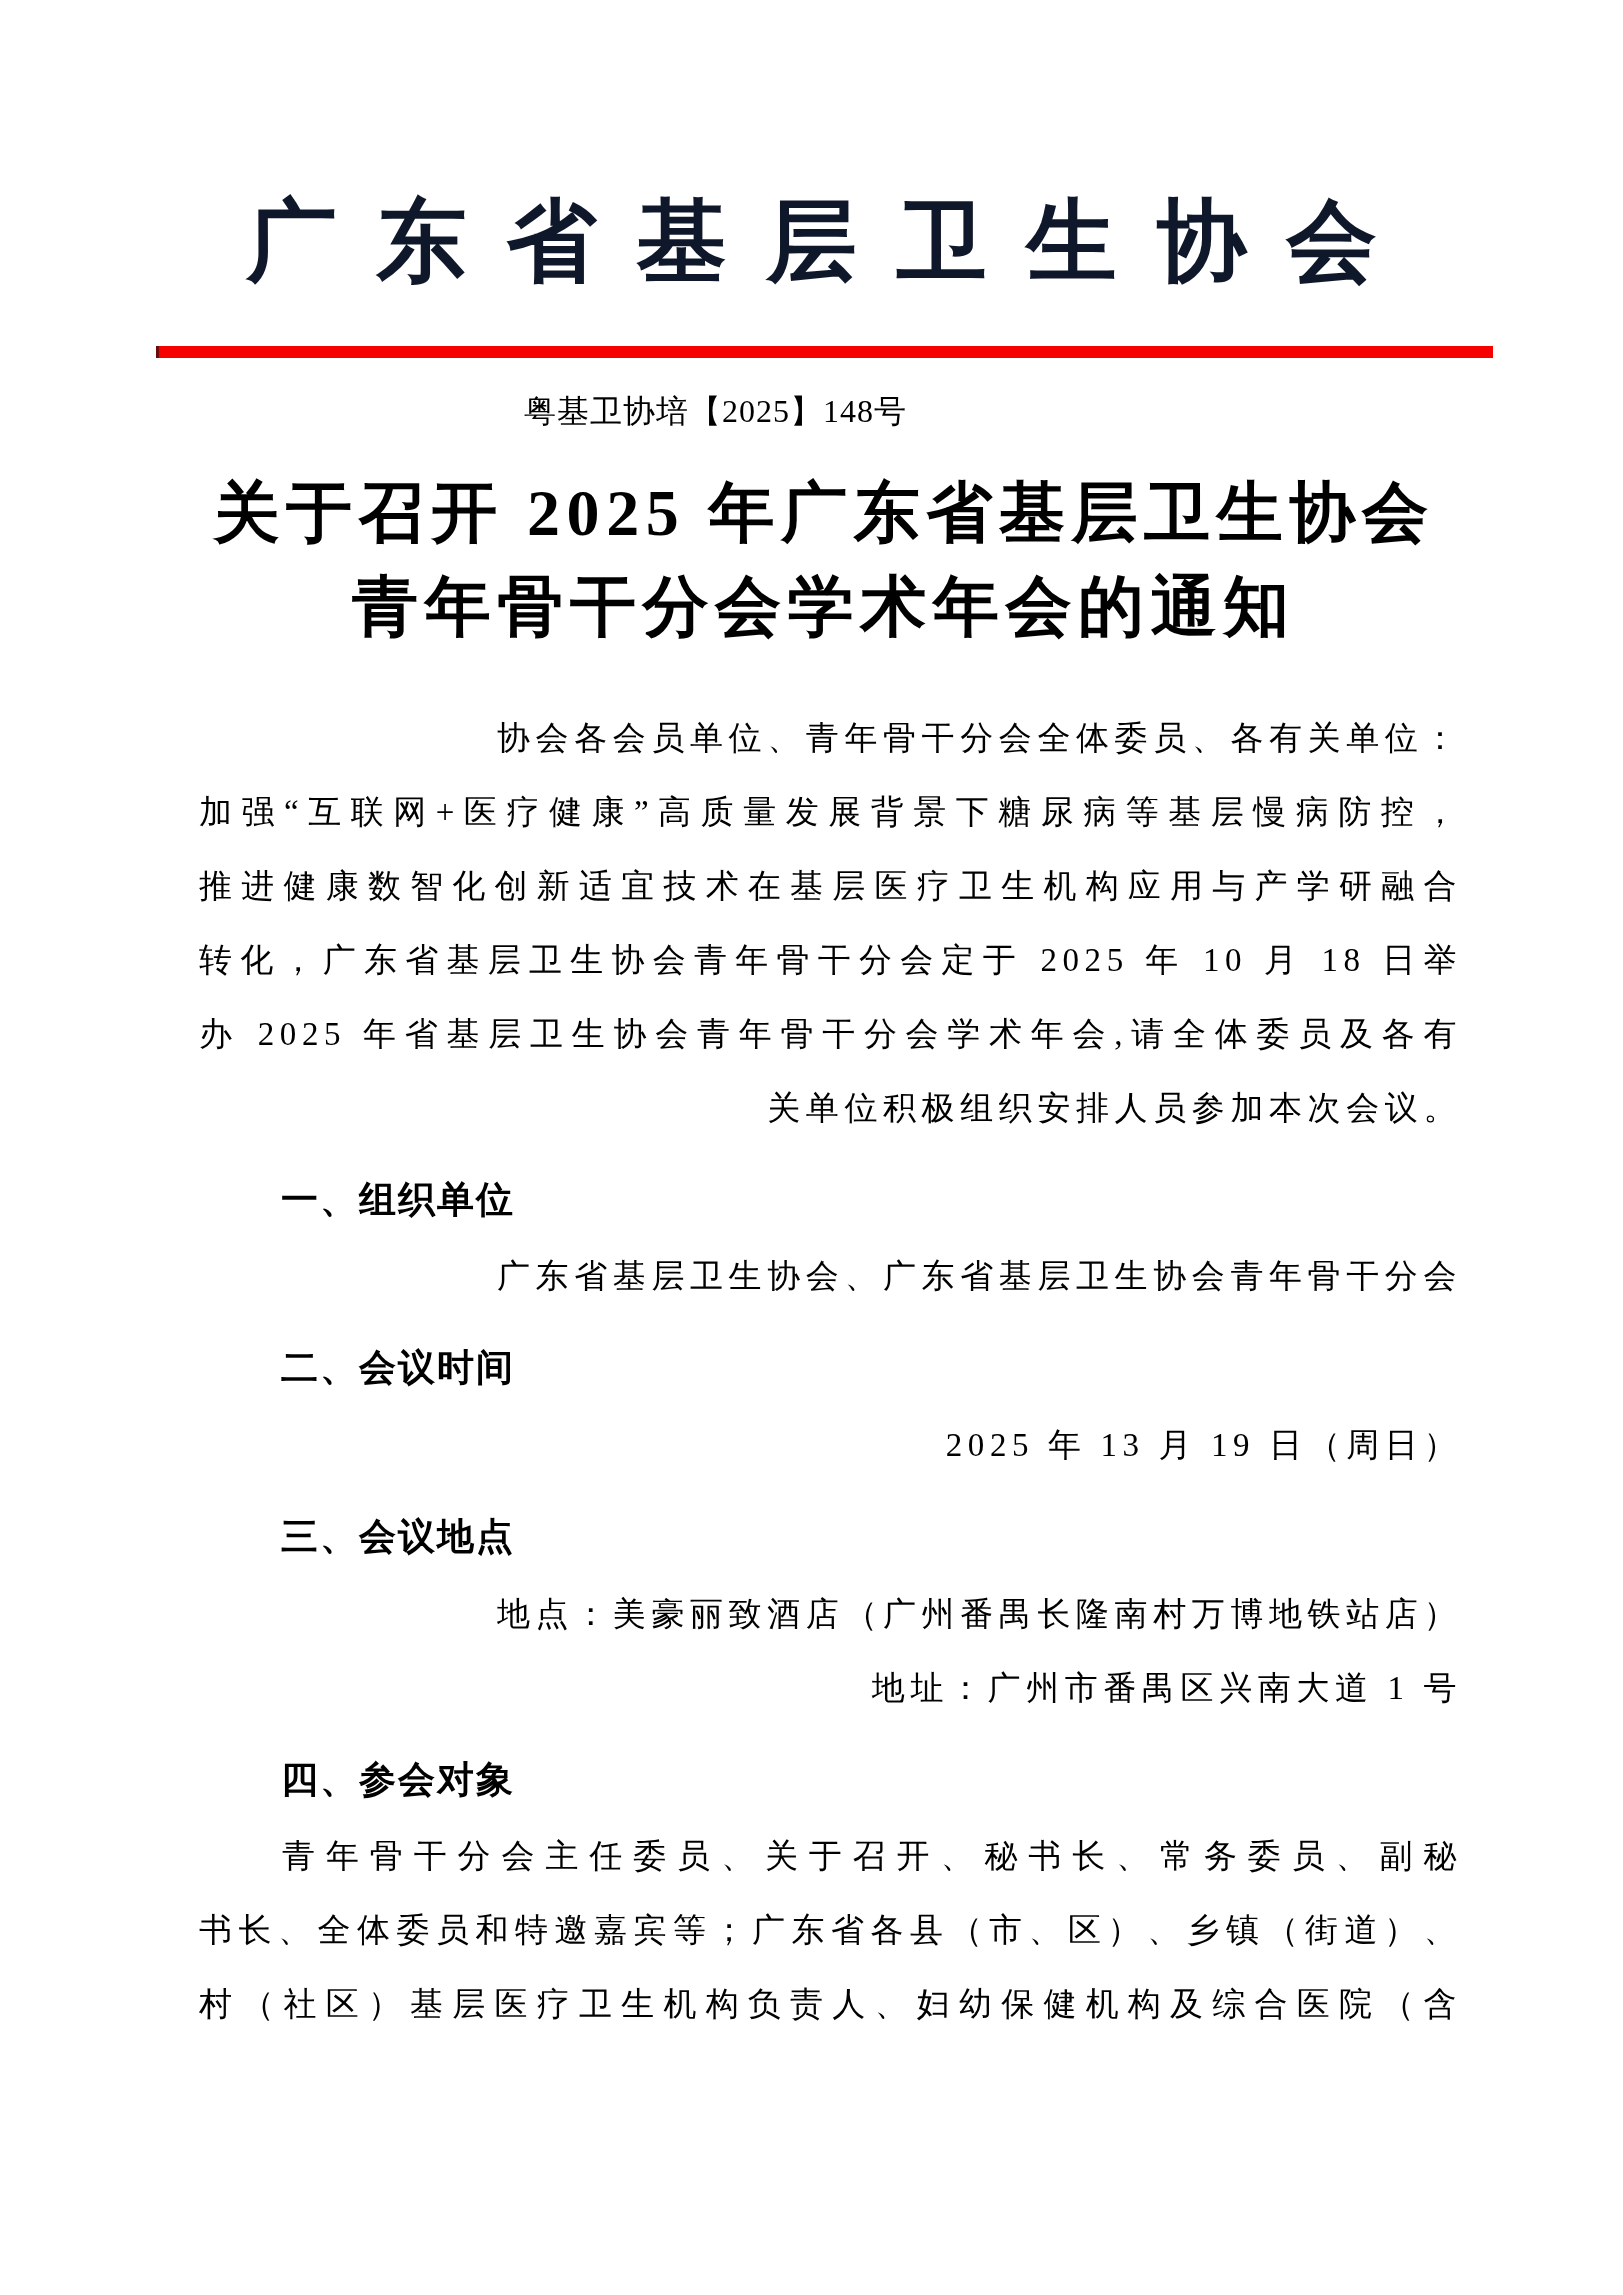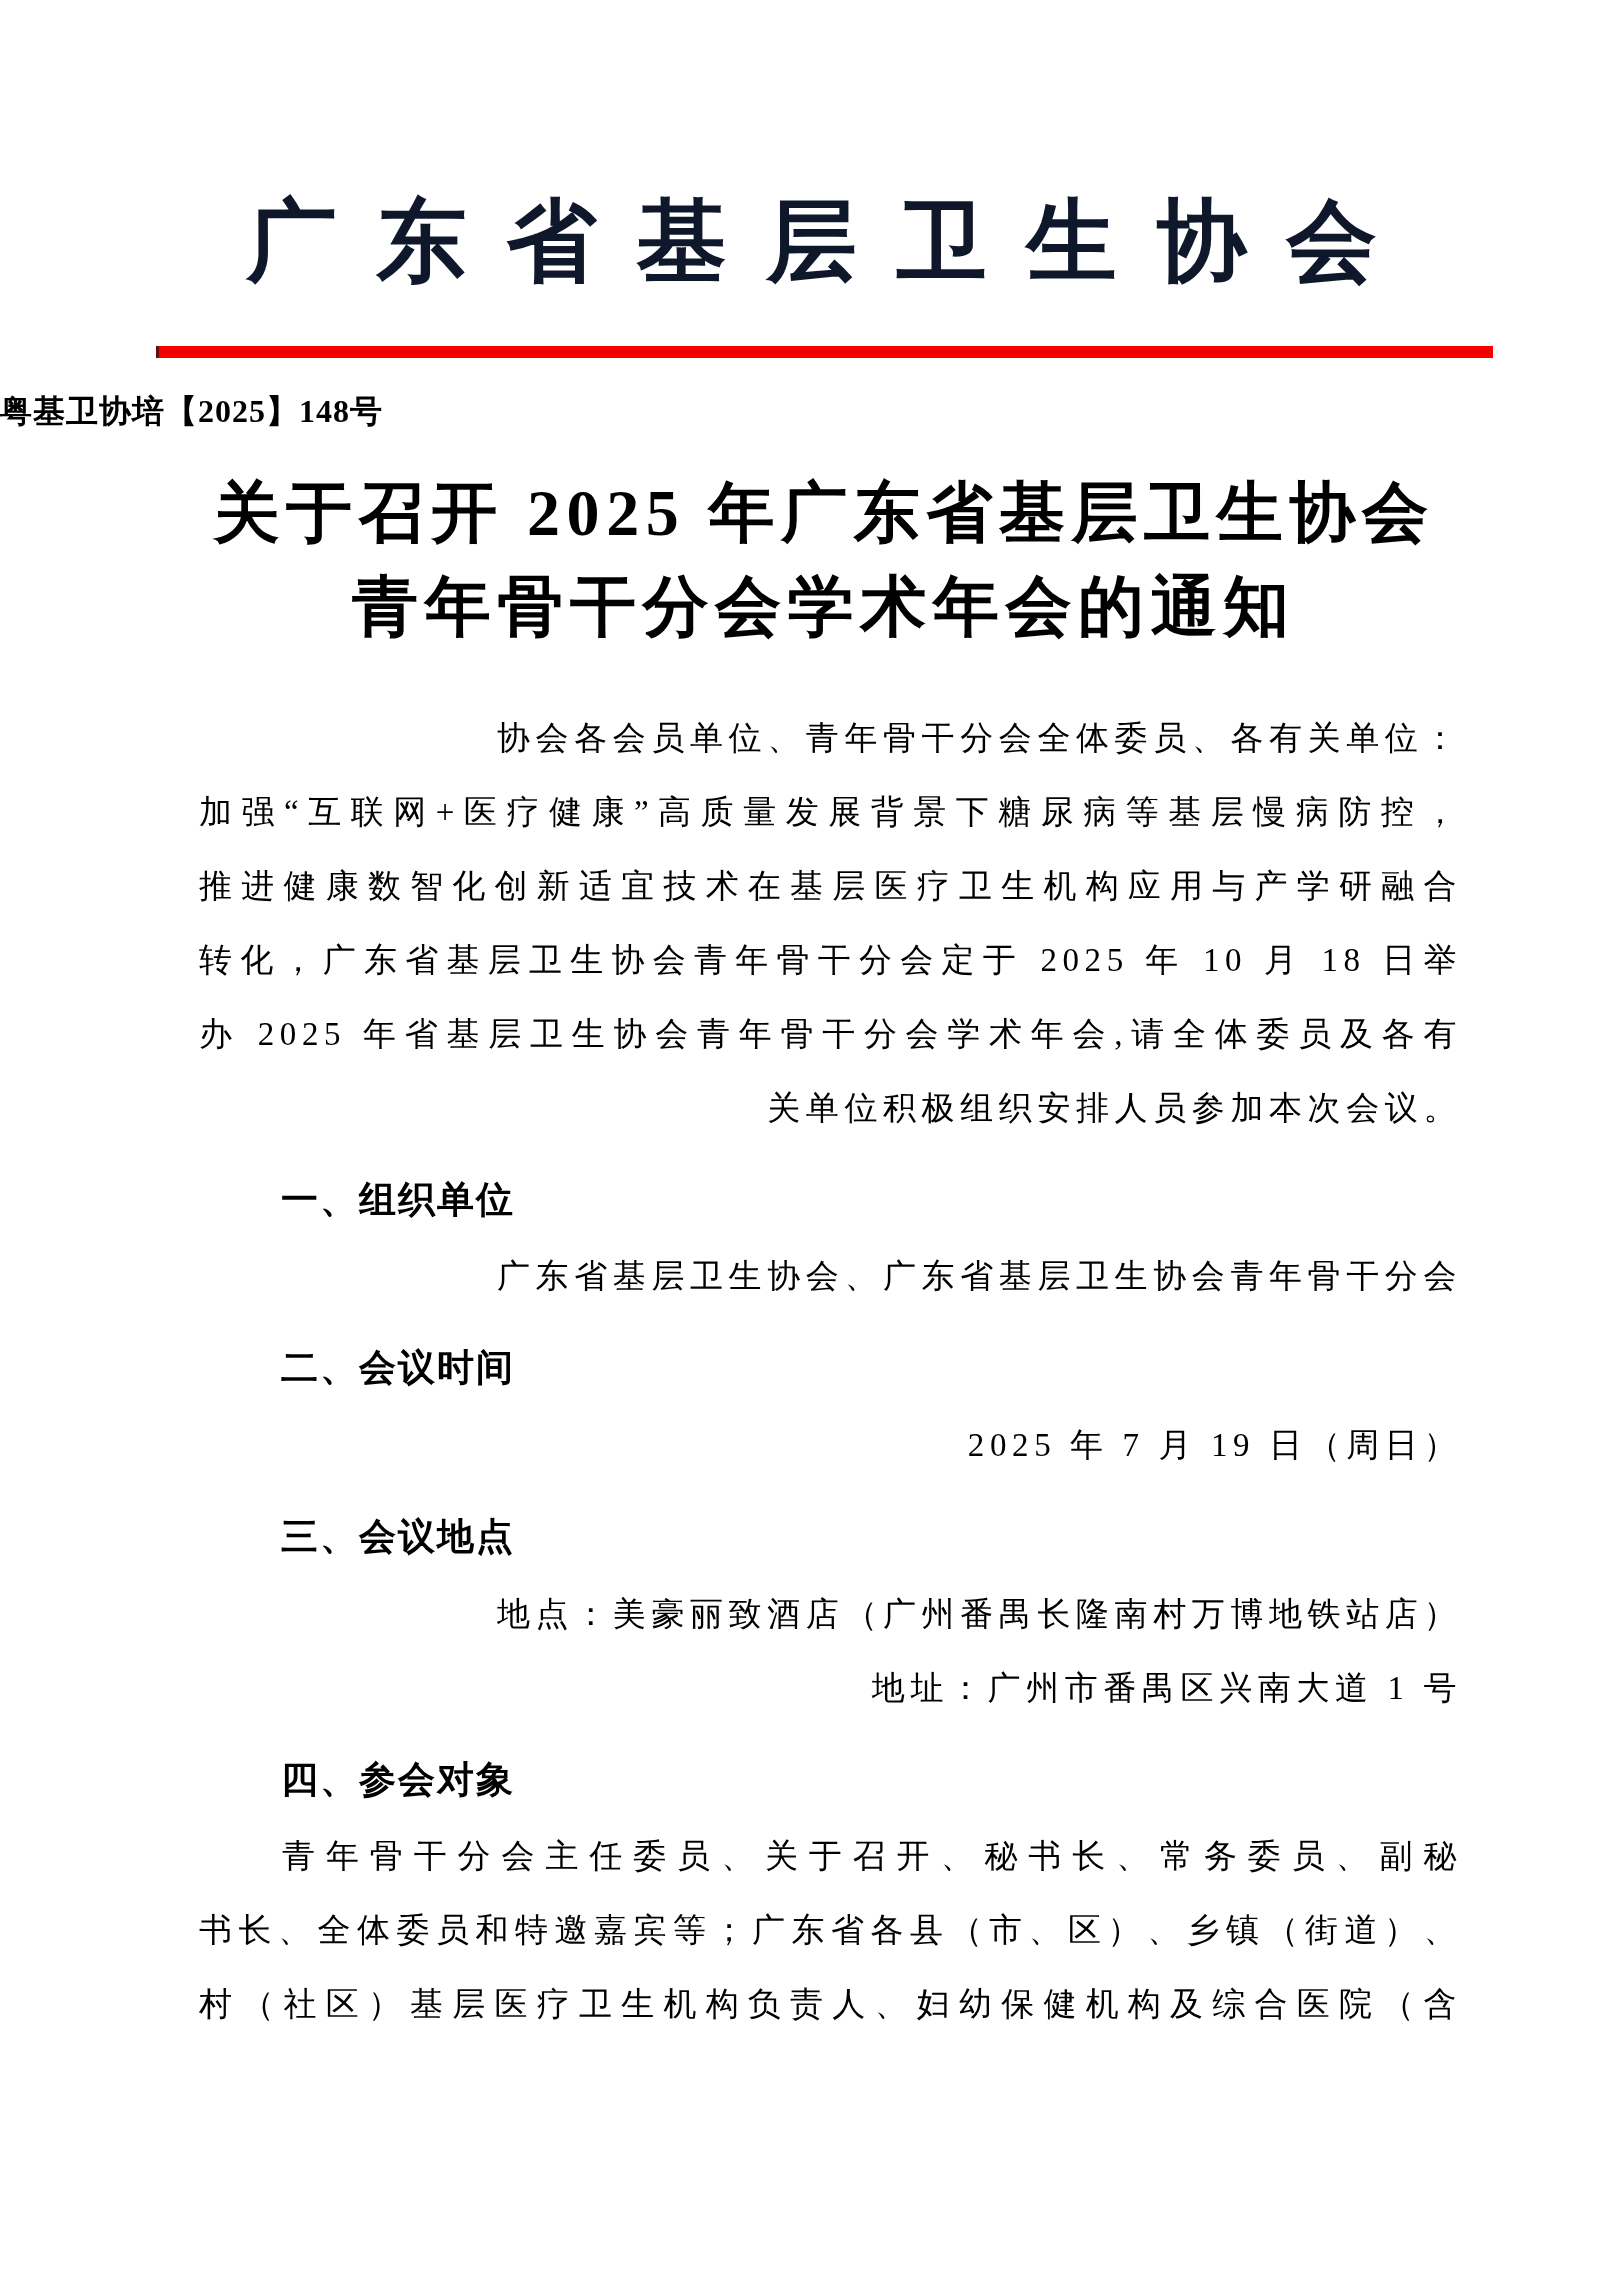--- a/index.html
+++ b/index.html
@@ -32,23 +32,23 @@
   .red-bar {
     margin: 57px 0 0 156px;
     width: 1334px;
     height: 11.8px;
     background: #f60000;
     border-left: 3.6px solid #6d0b0b;
   }
   
   .doc-number {
     margin: 36px 192px 0 0;
-    text-align: left;
+    text-align: center;
     font-size: 32px;
-    font-weight: bold;
+    font-weight: normal;
     line-height: 34px;
     letter-spacing: 1px;
   }
   
   .notice-title {
     margin: 38px 0 0 0;
     text-align: center;
     font-size: 66px;
     font-weight: bold;
     line-height: 94px;
@@ -110,21 +110,21 @@
       <div class="line">关单位积极组织安排人员参加本次会议。</div>
     </div>
 
     <div>
       <div class="sec-heading">一、组织单位</div>
       <div class="line indent">广东省基层卫生协会、广东省基层卫生协会青年骨干分会</div>
     </div>
 
     <div>
       <div class="sec-heading">二、会议时间</div>
-      <div class="line indent">2025 年 7 月 19 日（周日）</div>
+      <div class="line indent">2025 年 13 月 19 日（周日）</div>
     </div>
 
     <div>
       <div class="sec-heading">三、会议地点</div>
       <div class="line indent">地点：美豪丽致酒店（广州番禺长隆南村万博地铁站店）</div>
       <div class="line indent">地址：广州市番禺区兴南大道 1 号</div>
     </div>
 
     <div>
       <div class="sec-heading">四、参会对象</div>

